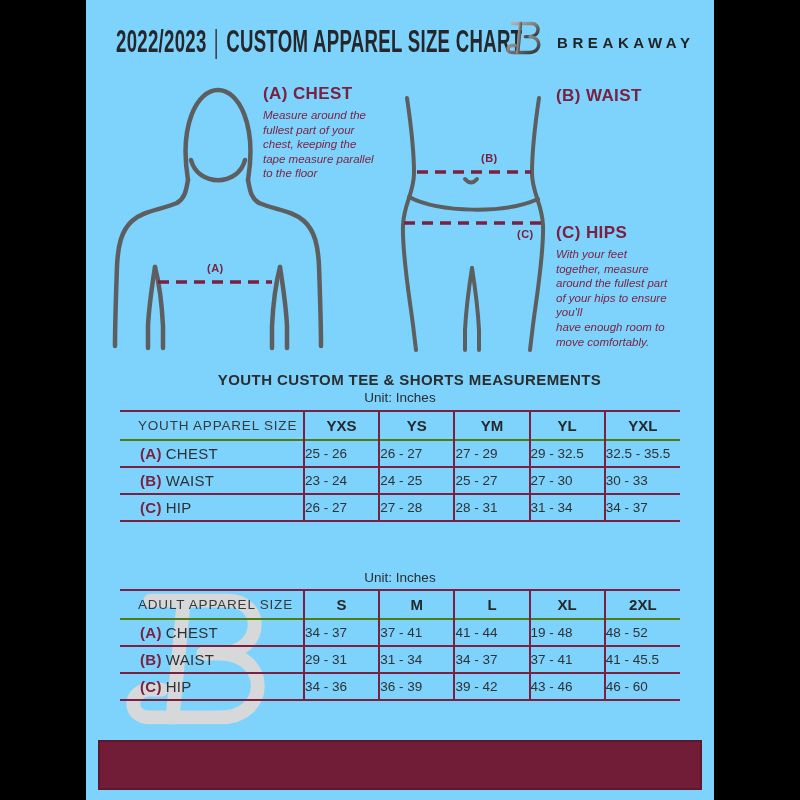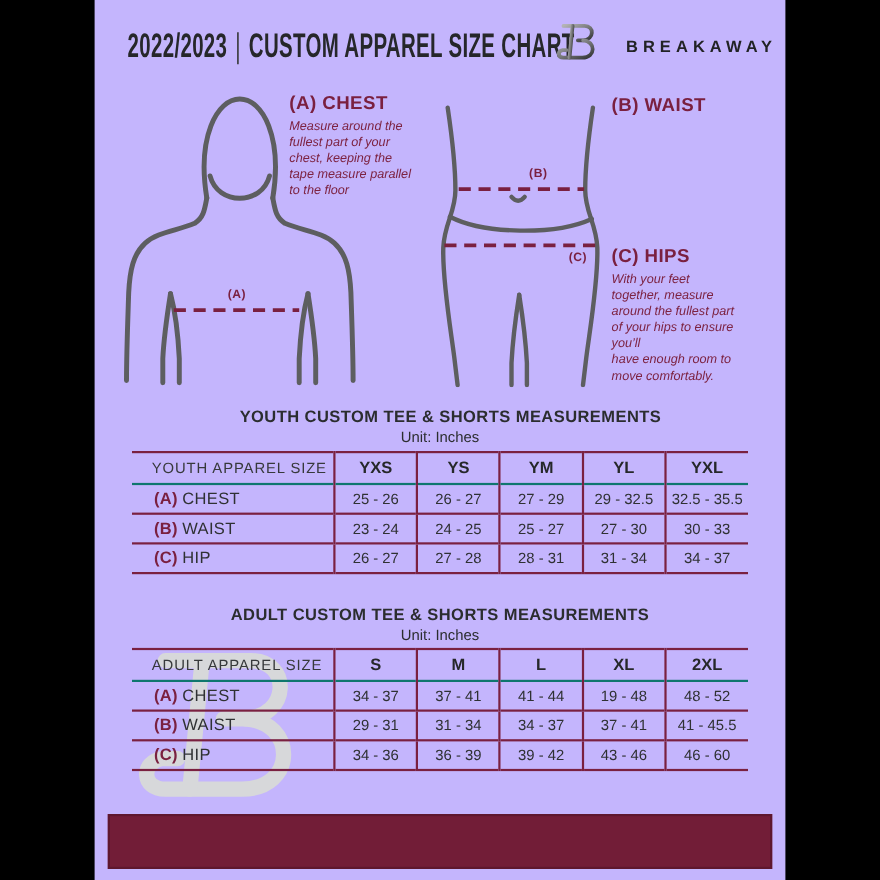--- a/index.html
+++ b/index.html
@@ -1,40 +1,39 @@
 <!DOCTYPE html>
 <html><head>
 <meta charset="utf-8">
 <style>
   * { margin: 0; padding: 0; box-sizing: border-box; }
   html, body { width: 800px; height: 800px; }
   body { font-family: "Liberation Sans", sans-serif; }
 
   .page {
     position: relative; width: 800px; height: 800px;
-    background: #c4b5fd; overflow: hidden;
+    background: #7dd3fc; overflow: hidden;
   }
   .letterbox { position: absolute; top: 0; width: 86px; height: 800px; background: #000; z-index: 6; }
   .letterbox.left  { left: 0; }
   .letterbox.right { left: 714px; }
 
   
   .masthead-title {
     position: absolute; left: 116px; top: 24px; z-index: 2;
     font-size: 31px; font-weight: 700; color: #26272a;
     white-space: nowrap; transform: scaleX(0.60); transform-origin: 0 0;
     letter-spacing: 0.5px;
   }
   .masthead-title .divider { margin: 0 12px; font-weight: 400; color: #3a3b3d; }
   .brand-logo { position: absolute; left: 504px; top: 15px; z-index: 2; }
   .brand-name {
     position: absolute; left: 557px; top: 34px; z-index: 2;
     font-size: 15px; font-weight: 700; letter-spacing: 4.6px; color: #222325;
     white-space: nowrap;
-    margin-left: 12px;
   }
 
   
   .figure-svg { position: absolute; z-index: 1; }
   .upper-figure { left: 105px; top: 80px; }
   .lower-figure { left: 395px; top: 85px; }
   .measure-tag {
     position: absolute; z-index: 2; font-size: 11px; font-weight: 700;
     color: #7a2040; letter-spacing: 0.5px;
   }
@@ -58,30 +57,30 @@
     position: absolute; left: 86px; width: 628px; z-index: 2;
     text-align: center; font-size: 13.5px; color: #2b2d2f;
   }
 
   
   table.size-table {
     position: absolute; left: 120px; width: 560px; z-index: 2;
     border-collapse: collapse; table-layout: fixed;
     font-family: "Liberation Sans", sans-serif;
   }
-  .size-table thead tr { border-top: 2px solid #7a2040; border-bottom: 2px solid #0f766e; }
+  .size-table thead tr { border-top: 2px solid #7a2040; border-bottom: 2px solid #4d7c0f; }
   .size-table tbody tr { border-bottom: 2px solid #7a2040; }
   .size-table th + th, .size-table td + td { border-left: 2px solid #7a2040; }
   .size-table th:first-child { width: 184px; }
   .size-table thead th { height: 29px; font-size: 15px; font-weight: 700; color: #26282a; text-align: center; }
   .size-table thead th:first-child {
     text-align: left; padding-left: 18px; font-weight: 400; font-size: 13.5px;
     letter-spacing: 0.8px; color: #37393b;
   }
-  .size-table tbody td { height: 27px; font-size: 13.5px; color: #2f3133; text-align: center; vertical-align: middle; }
+  .size-table tbody td { height: 27px; font-size: 13.5px; color: #2f3133; vertical-align: middle; }
   .size-table td.row-label { text-align: left; padding-left: 20px; font-size: 15px; letter-spacing: 0.3px; color: #2f3133; }
   .size-table td.row-label .prefix { font-weight: 700; color: #7a2040; margin-right: 4px; }
   #youth-table { top: 410px; }
   #adult-table { top: 589px; }
 
   
   .watermark { position: absolute; left: 110px; top: 570px; z-index: 0; }
   .footer-bar {
     position: absolute; left: 98px; top: 740px; width: 604px; height: 50px;
     background: #721d37; border: 2px solid #5e172e; z-index: 3;
@@ -200,21 +199,20 @@
           <td class="row-label"><span class="prefix">(C)</span>HIP</td>
           <td>26 - 27</td>
           <td>27 - 28</td>
           <td>28 - 31</td>
           <td>31 - 34</td>
           <td>34 - 37</td>
         </tr>
       </tbody>
   </table>
 
-  <div class="section-title" style="top:551px;">ADULT CUSTOM TEE &amp; SHORTS MEASUREMENTS</div>
   <div class="section-unit" style="top:570px;">Unit: Inches</div>
   <table class="size-table" id="adult-table">
     <thead>
         <tr>
           <th>ADULT APPAREL SIZE</th>
           <th>S</th>
           <th>M</th>
           <th>L</th>
           <th>XL</th>
           <th>2XL</th>

